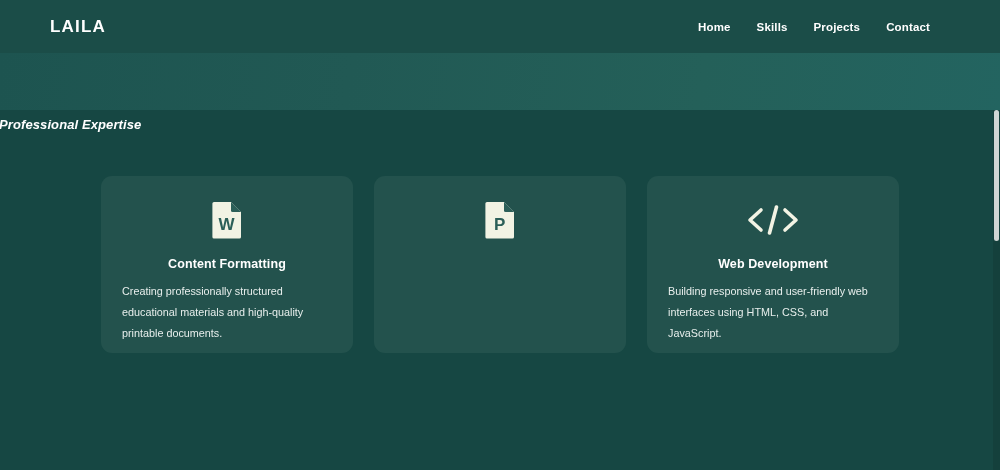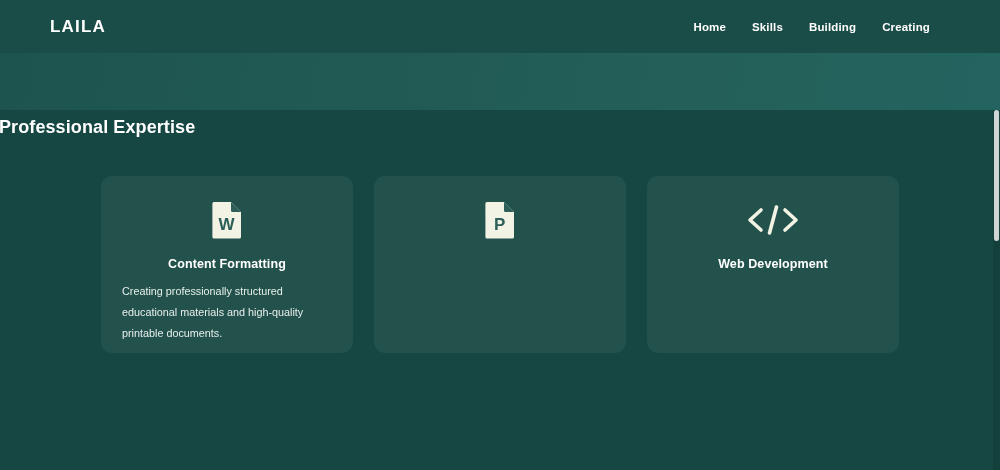--- a/index.html
+++ b/index.html
@@ -71,25 +71,26 @@
     background: linear-gradient(100deg, #1d5450 0%, #215954 35%, #246059 70%, #236460 100%);
     z-index: 1;
   }
 
   
   .section-heading {
     position: absolute;
     top: 117px;
     left: -1px;
     color: #ffffff;
-    font-size: 18px;
+    font-size: 13px;
     font-weight: bold;
     letter-spacing: 0.1px;
     z-index: 3;
     white-space: nowrap;
+    font-style: italic;
   }
 
   
   .cards {
     position: absolute;
     top: 176px;
     left: 101px;
     display: flex;
     gap: 21px;
     z-index: 3;
@@ -156,22 +157,22 @@
 </head>
 <body>
 
 <div class="page">
 
   <div class="navbar">
     <div class="brand">LAILA</div>
     <div class="navlinks">
       <a class="navlink">Home</a>
       <a class="navlink">Skills</a>
-      <a class="navlink">Building</a>
-      <a class="navlink">Creating</a>
+      <a class="navlink">Projects</a>
+      <a class="navlink">Contact</a>
     </div>
   </div>
 
   <div class="hero-band"></div>
 
   <div class="section-heading">Professional Expertise</div>
 
   <div class="cards">
 
     <div class="card">
@@ -200,20 +201,21 @@
       <div class="card-icon">
         <svg width="54" height="36" viewBox="0 0 54 36" aria-hidden="true">
           <g fill="none" stroke="#f2f3e4" stroke-width="3.6" stroke-linecap="round" stroke-linejoin="round">
             <polyline points="15,8 4,18 15,28"></polyline>
             <polyline points="39,8 50,18 39,28"></polyline>
             <line x1="30.5" y1="5" x2="23.5" y2="31"></line>
           </g>
         </svg>
       </div>
       <div class="card-title">Web Development</div>
+      <div class="card-desc">Building responsive and user-friendly web interfaces using HTML, CSS, and JavaScript.</div>
     </div>
 
   </div>
 
   <div class="scrollbar-track"></div>
   <div class="scrollbar-thumb"></div>
 
 </div>
 
 </body></html>

